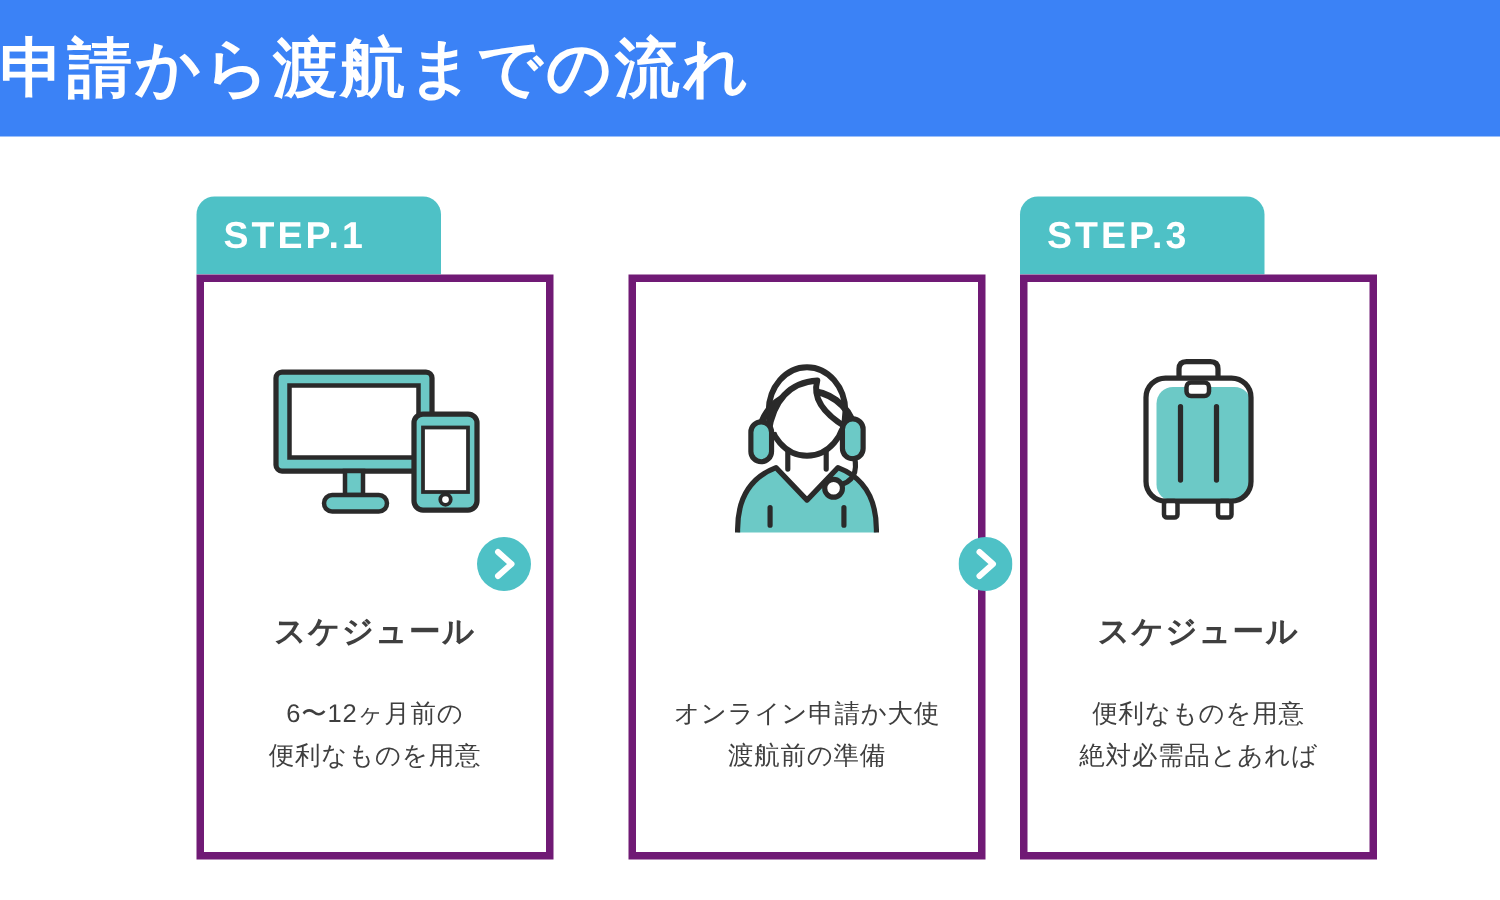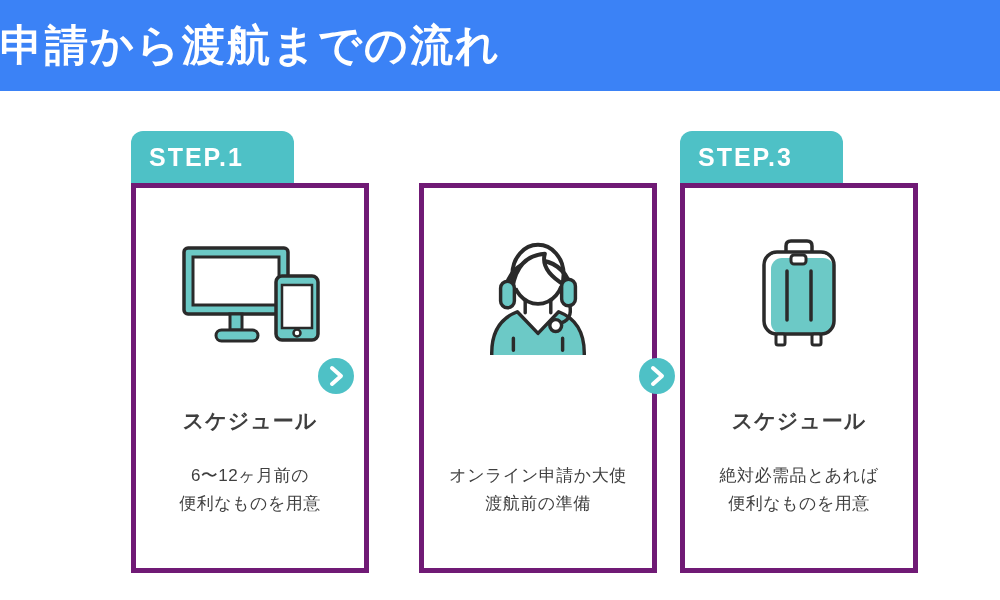--- a/index.html
+++ b/index.html
@@ -192,22 +192,22 @@
           <rect x="47" y="21" width="15" height="9" rx="3" fill="#ffffff" stroke="#2A2A2A" stroke-width="3"></rect>
 
           <path d="M43,37 V86 M67,37 V86" stroke="#2A2A2A" stroke-width="3.5" stroke-linecap="round"></path>
 
           <rect x="32" y="100" width="9" height="11" rx="2" fill="#ffffff" stroke="#2A2A2A" stroke-width="3"></rect>
           <rect x="68" y="100" width="9" height="11" rx="2" fill="#ffffff" stroke="#2A2A2A" stroke-width="3"></rect>
         </svg>
       </div>
       <div class="card-title">スケジュール</div>
       <div class="card-desc">
+        <div>便利なものを用意</div>
         <div>絶対必需品とあれば</div>
-        <div>便利なものを用意</div>
       </div>
     </div>
   </div>
 
   <div class="arrow-circle a1">
     <svg width="36" height="36" viewBox="0 0 36 36">
       <circle cx="18" cy="18" r="18" fill="#4EC1C6"></circle>
       <polyline points="14,10 23,18 14,26" fill="none" stroke="#ffffff" stroke-width="4" stroke-linecap="round" stroke-linejoin="round"></polyline>
     </svg>
   </div>

